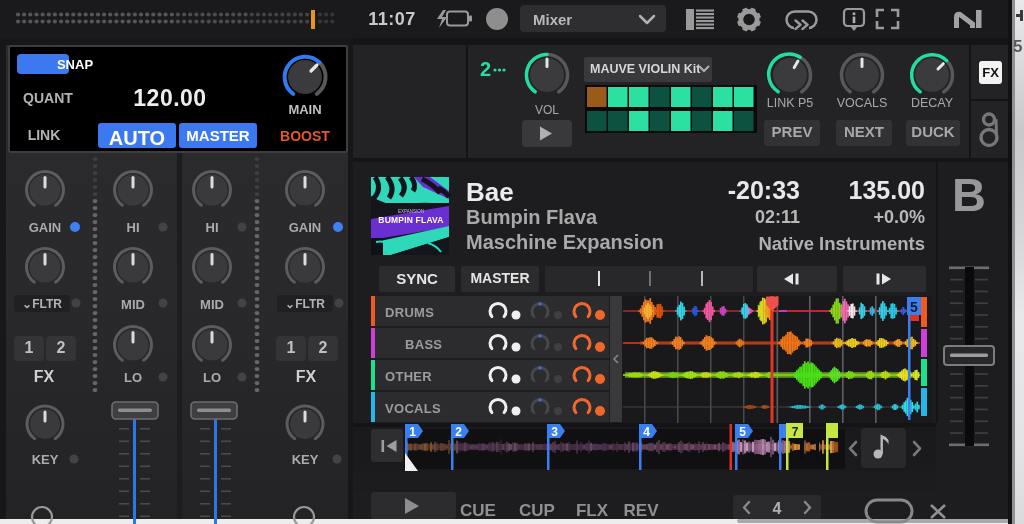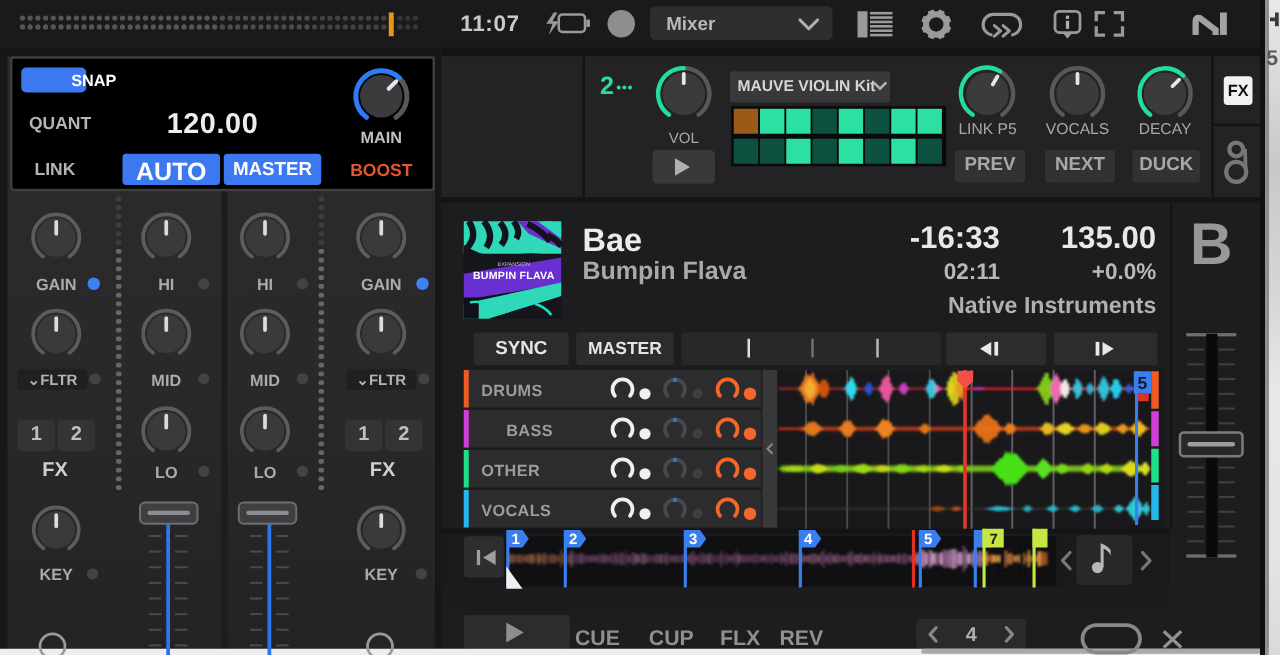--- a/index.html
+++ b/index.html
@@ -68,21 +68,22 @@
     <div style="left:836px;top:120px;width:56px;height:26px;background:#323234;border-radius:3px;"></div>
     <div style="left:836px;top:123px;width:56px;font-size:15px;color:#a8a8a8;font-weight:700;text-align:center;">NEXT</div>
     <div style="left:906px;top:120px;width:54px;height:26px;background:#323234;border-radius:3px;"></div>
     <div style="left:906px;top:123px;width:54px;font-size:15px;color:#a8a8a8;font-weight:700;text-align:center;">DUCK</div>
     <div style="left:979px;top:61px;width:23px;height:23px;background:#f2f2f2;border-radius:3px;"></div>
     <div style="left:979px;top:65px;width:23px;font-size:13px;color:#111;font-weight:700;text-align:center;">FX</div>
     <div style="left:353px;top:162px;width:655px;height:357px;background:#1d1d1f;"></div>
     <div style="left:353px;top:158px;width:655px;height:4px;background:#141416;"></div>
     <div style="left:466px;top:177px;width:200px;font-size:26px;color:#ececec;font-weight:700;text-align:left;">Bae</div>
     <div style="left:466px;top:206px;width:220px;font-size:20px;color:#a9a9a9;font-weight:700;text-align:left;">Bumpin Flava</div>
-    <div style="left:660px;top:176px;width:140px;font-size:25px;color:#e8e8e8;font-weight:700;text-align:right;">-16:33</div>
+    <div style="left:466px;top:231px;width:260px;font-size:20px;color:#a9a9a9;font-weight:700;text-align:left;">Maschine Expansion</div>
+    <div style="left:660px;top:176px;width:140px;font-size:25px;color:#e8e8e8;font-weight:700;text-align:right;">-20:33</div>
     <div style="left:785px;top:176px;width:140px;font-size:25px;color:#e8e8e8;font-weight:700;text-align:right;">135.00</div>
     <div style="left:660px;top:207px;width:140px;font-size:18px;color:#b8b8b8;font-weight:700;text-align:right;">02:11</div>
     <div style="left:785px;top:207px;width:140px;font-size:18px;color:#b8b8b8;font-weight:700;text-align:right;">+0.0%</div>
     <div style="left:665px;top:233px;width:260px;font-size:18.5px;color:#b0b0b0;font-weight:700;text-align:right;">Native Instruments</div>
     <div style="left:944px;top:167px;width:50px;font-size:47px;color:#98989a;font-weight:700;text-align:center;">B</div>
     <div style="left:379px;top:266px;width:76px;height:26px;background:#2c2c2e;border-radius:2px;"></div>
     <div style="left:379px;top:270px;width:76px;font-size:15px;color:#e5e5e5;font-weight:700;text-align:center;">SYNC</div>
     <div style="left:461px;top:266px;width:78px;height:26px;background:#2c2c2e;border-radius:2px;"></div>
     <div style="left:461px;top:270px;width:78px;font-size:14px;color:#e5e5e5;font-weight:700;text-align:center;">MASTER</div>
     <div style="left:545px;top:266px;width:208px;height:26px;background:#28282a;border-radius:2px;"></div>

